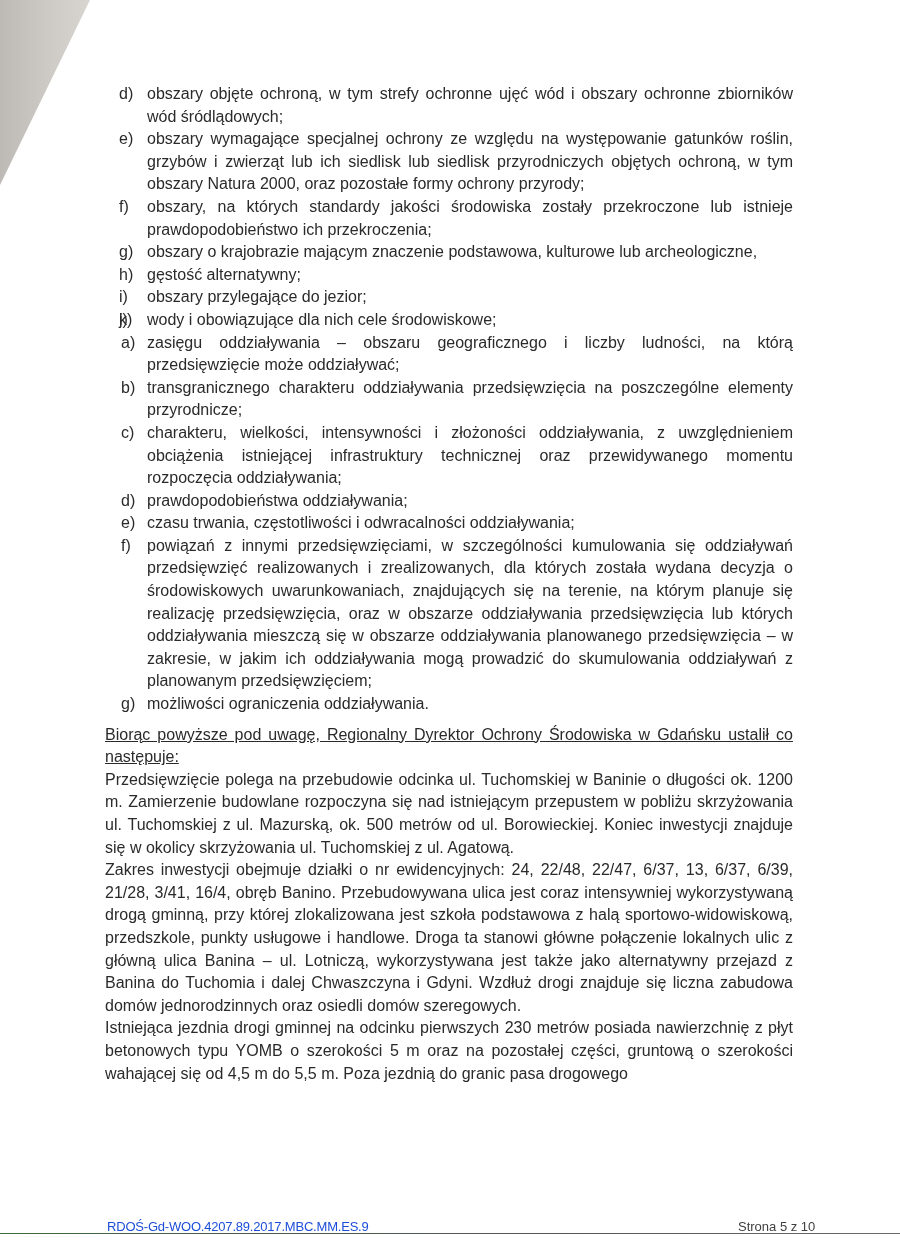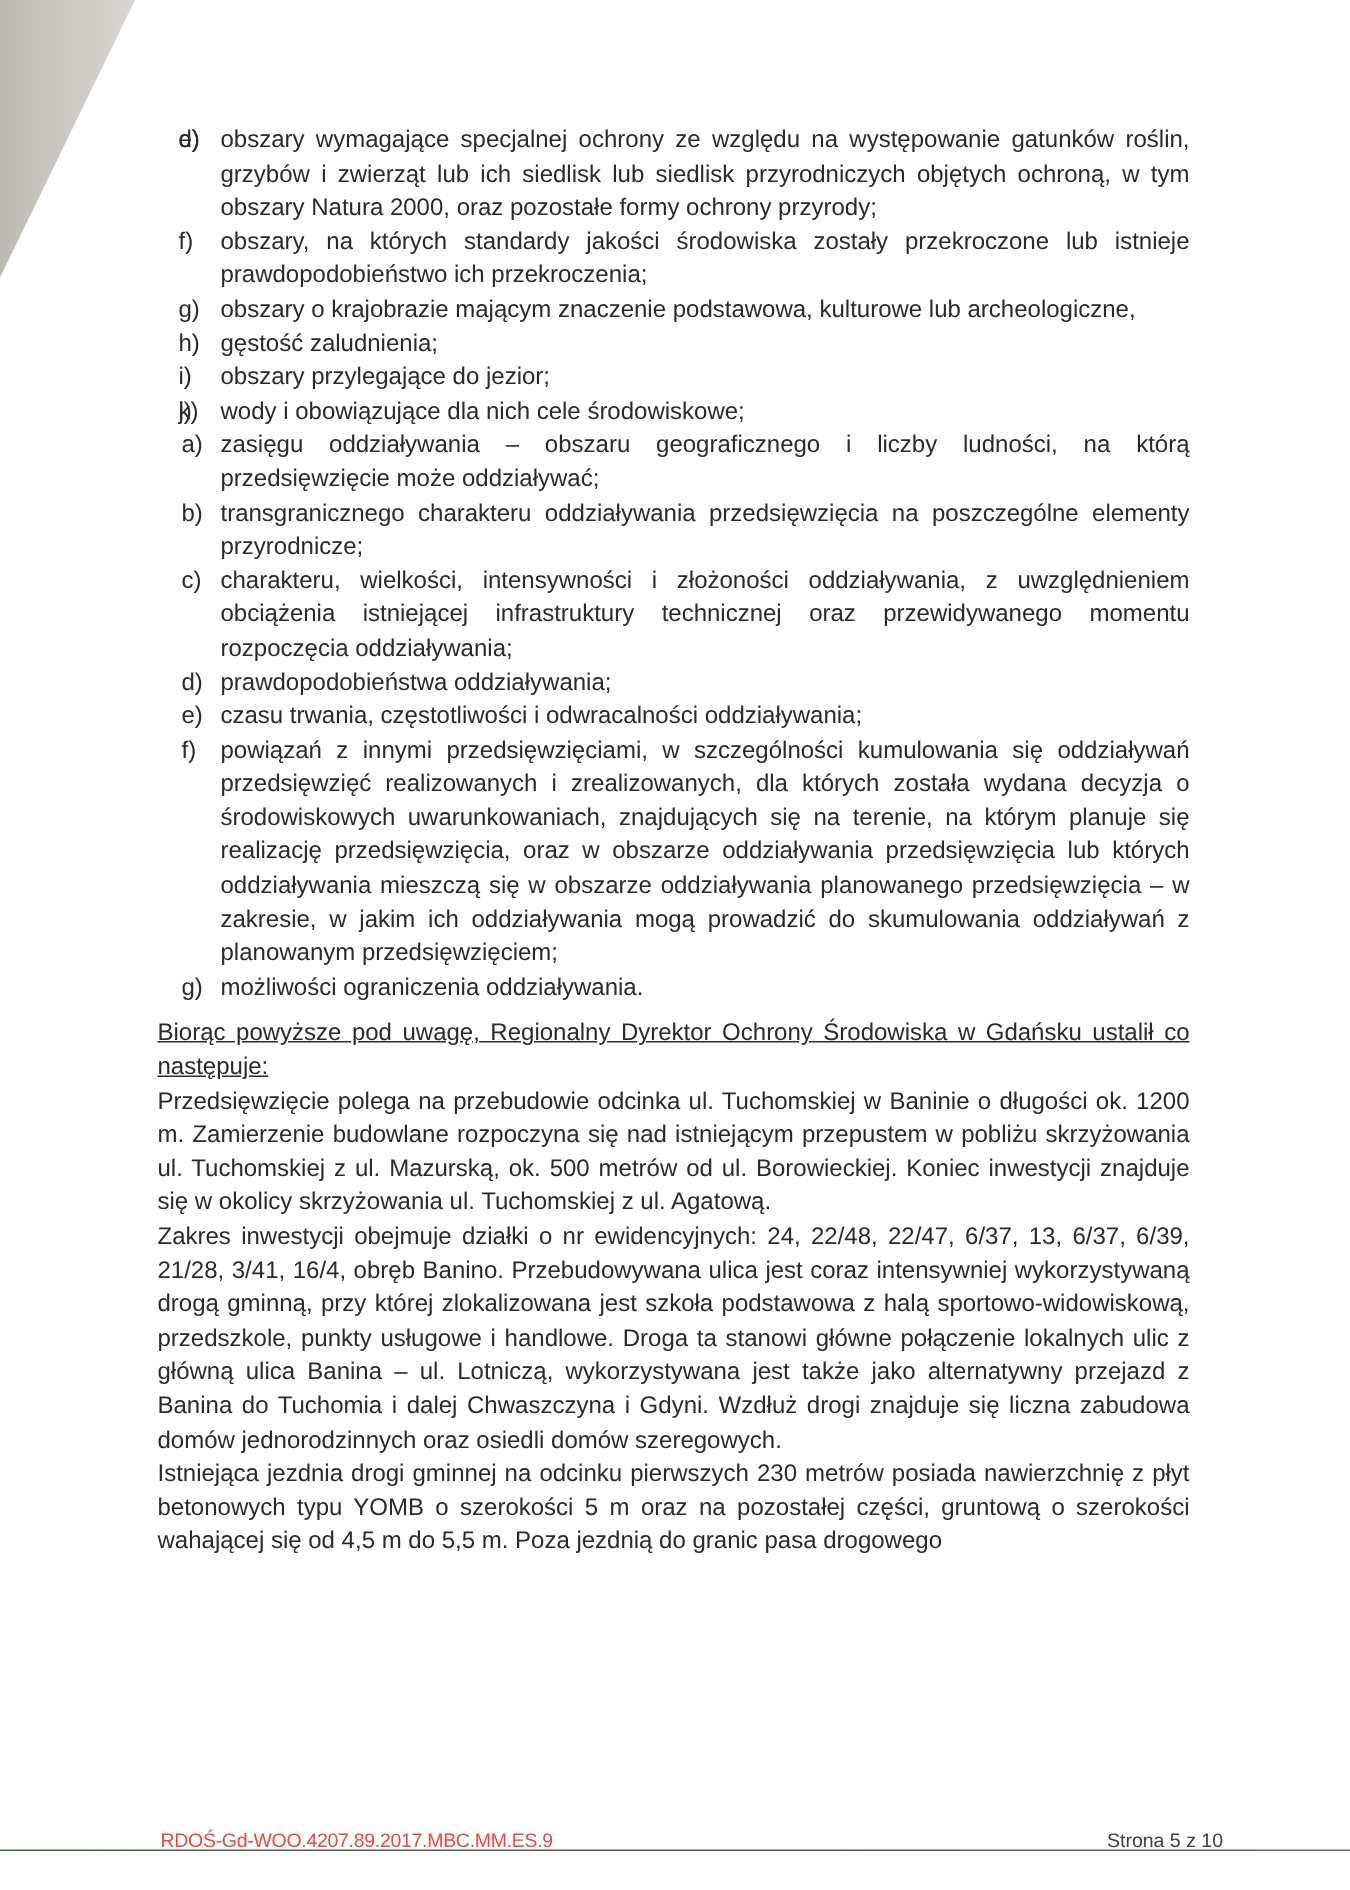--- a/index.html
+++ b/index.html
@@ -78,44 +78,44 @@
       right: 0;
       top: 14px;
       height: 1px;
       background: linear-gradient(90deg, #3d6b3a 0%, #4a5a4a 25%, #555 60%, #6a6a6a 100%);
     }
     .footer-ref {
       position: absolute;
       left: 107px;
       top: 0;
       font-size: 13px;
-      color: #ef4444;
+      color: #1d4ed8;
       letter-spacing: -0.2px;
     }
     .footer-page {
       position: absolute;
       left: 738px;
       top: 0;
       font-size: 13px;
       color: #404040;
     }
   </style>
 </head>
 <body>
 
 <div class="scan-corner"></div>
 
 <div class="page">
 
   <ul class="list">
-    <li><span class="marker">d)</span></li>
+    <li><span class="marker">d)</span><span>obszary objęte ochroną, w tym strefy ochronne ujęć wód i obszary ochronne zbiorników wód śródlądowych;</span></li>
     <li><span class="marker">e)</span><span>obszary wymagające specjalnej ochrony ze względu na występowanie gatunków roślin, grzybów i zwierząt lub ich siedlisk lub siedlisk przyrodniczych objętych ochroną, w tym obszary Natura 2000, oraz pozostałe formy ochrony przyrody;</span></li>
     <li><span class="marker">f)</span><span>obszary, na których standardy jakości środowiska zostały przekroczone lub istnieje prawdopodobieństwo ich przekroczenia;</span></li>
     <li><span class="marker">g)</span><span>obszary o krajobrazie mającym znaczenie podstawowa, kulturowe lub archeologiczne,</span></li>
-    <li><span class="marker">h)</span><span>gęstość zaludnienia;</span></li>
+    <li><span class="marker">h)</span><span>gęstość alternatywny;</span></li>
     <li><span class="marker">i)</span><span>obszary przylegające do jezior;</span></li>
     <li><span class="marker">j)</span></li>
     <li><span class="marker">k)</span><span>wody i obowiązujące dla nich cele środowiskowe;</span></li>
   </ul>
 
 
   <ul class="list sub">
     <li><span class="marker">a)</span><span>zasięgu oddziaływania – obszaru geograficznego i liczby ludności, na którą przedsięwzięcie może oddziaływać;</span></li>
     <li><span class="marker">b)</span><span>transgranicznego charakteru oddziaływania przedsięwzięcia na poszczególne elementy przyrodnicze;</span></li>
     <li><span class="marker">c)</span><span>charakteru, wielkości, intensywności i złożoności oddziaływania, z uwzględnieniem obciążenia istniejącej infrastruktury technicznej oraz przewidywanego momentu rozpoczęcia oddziaływania;</span></li>

